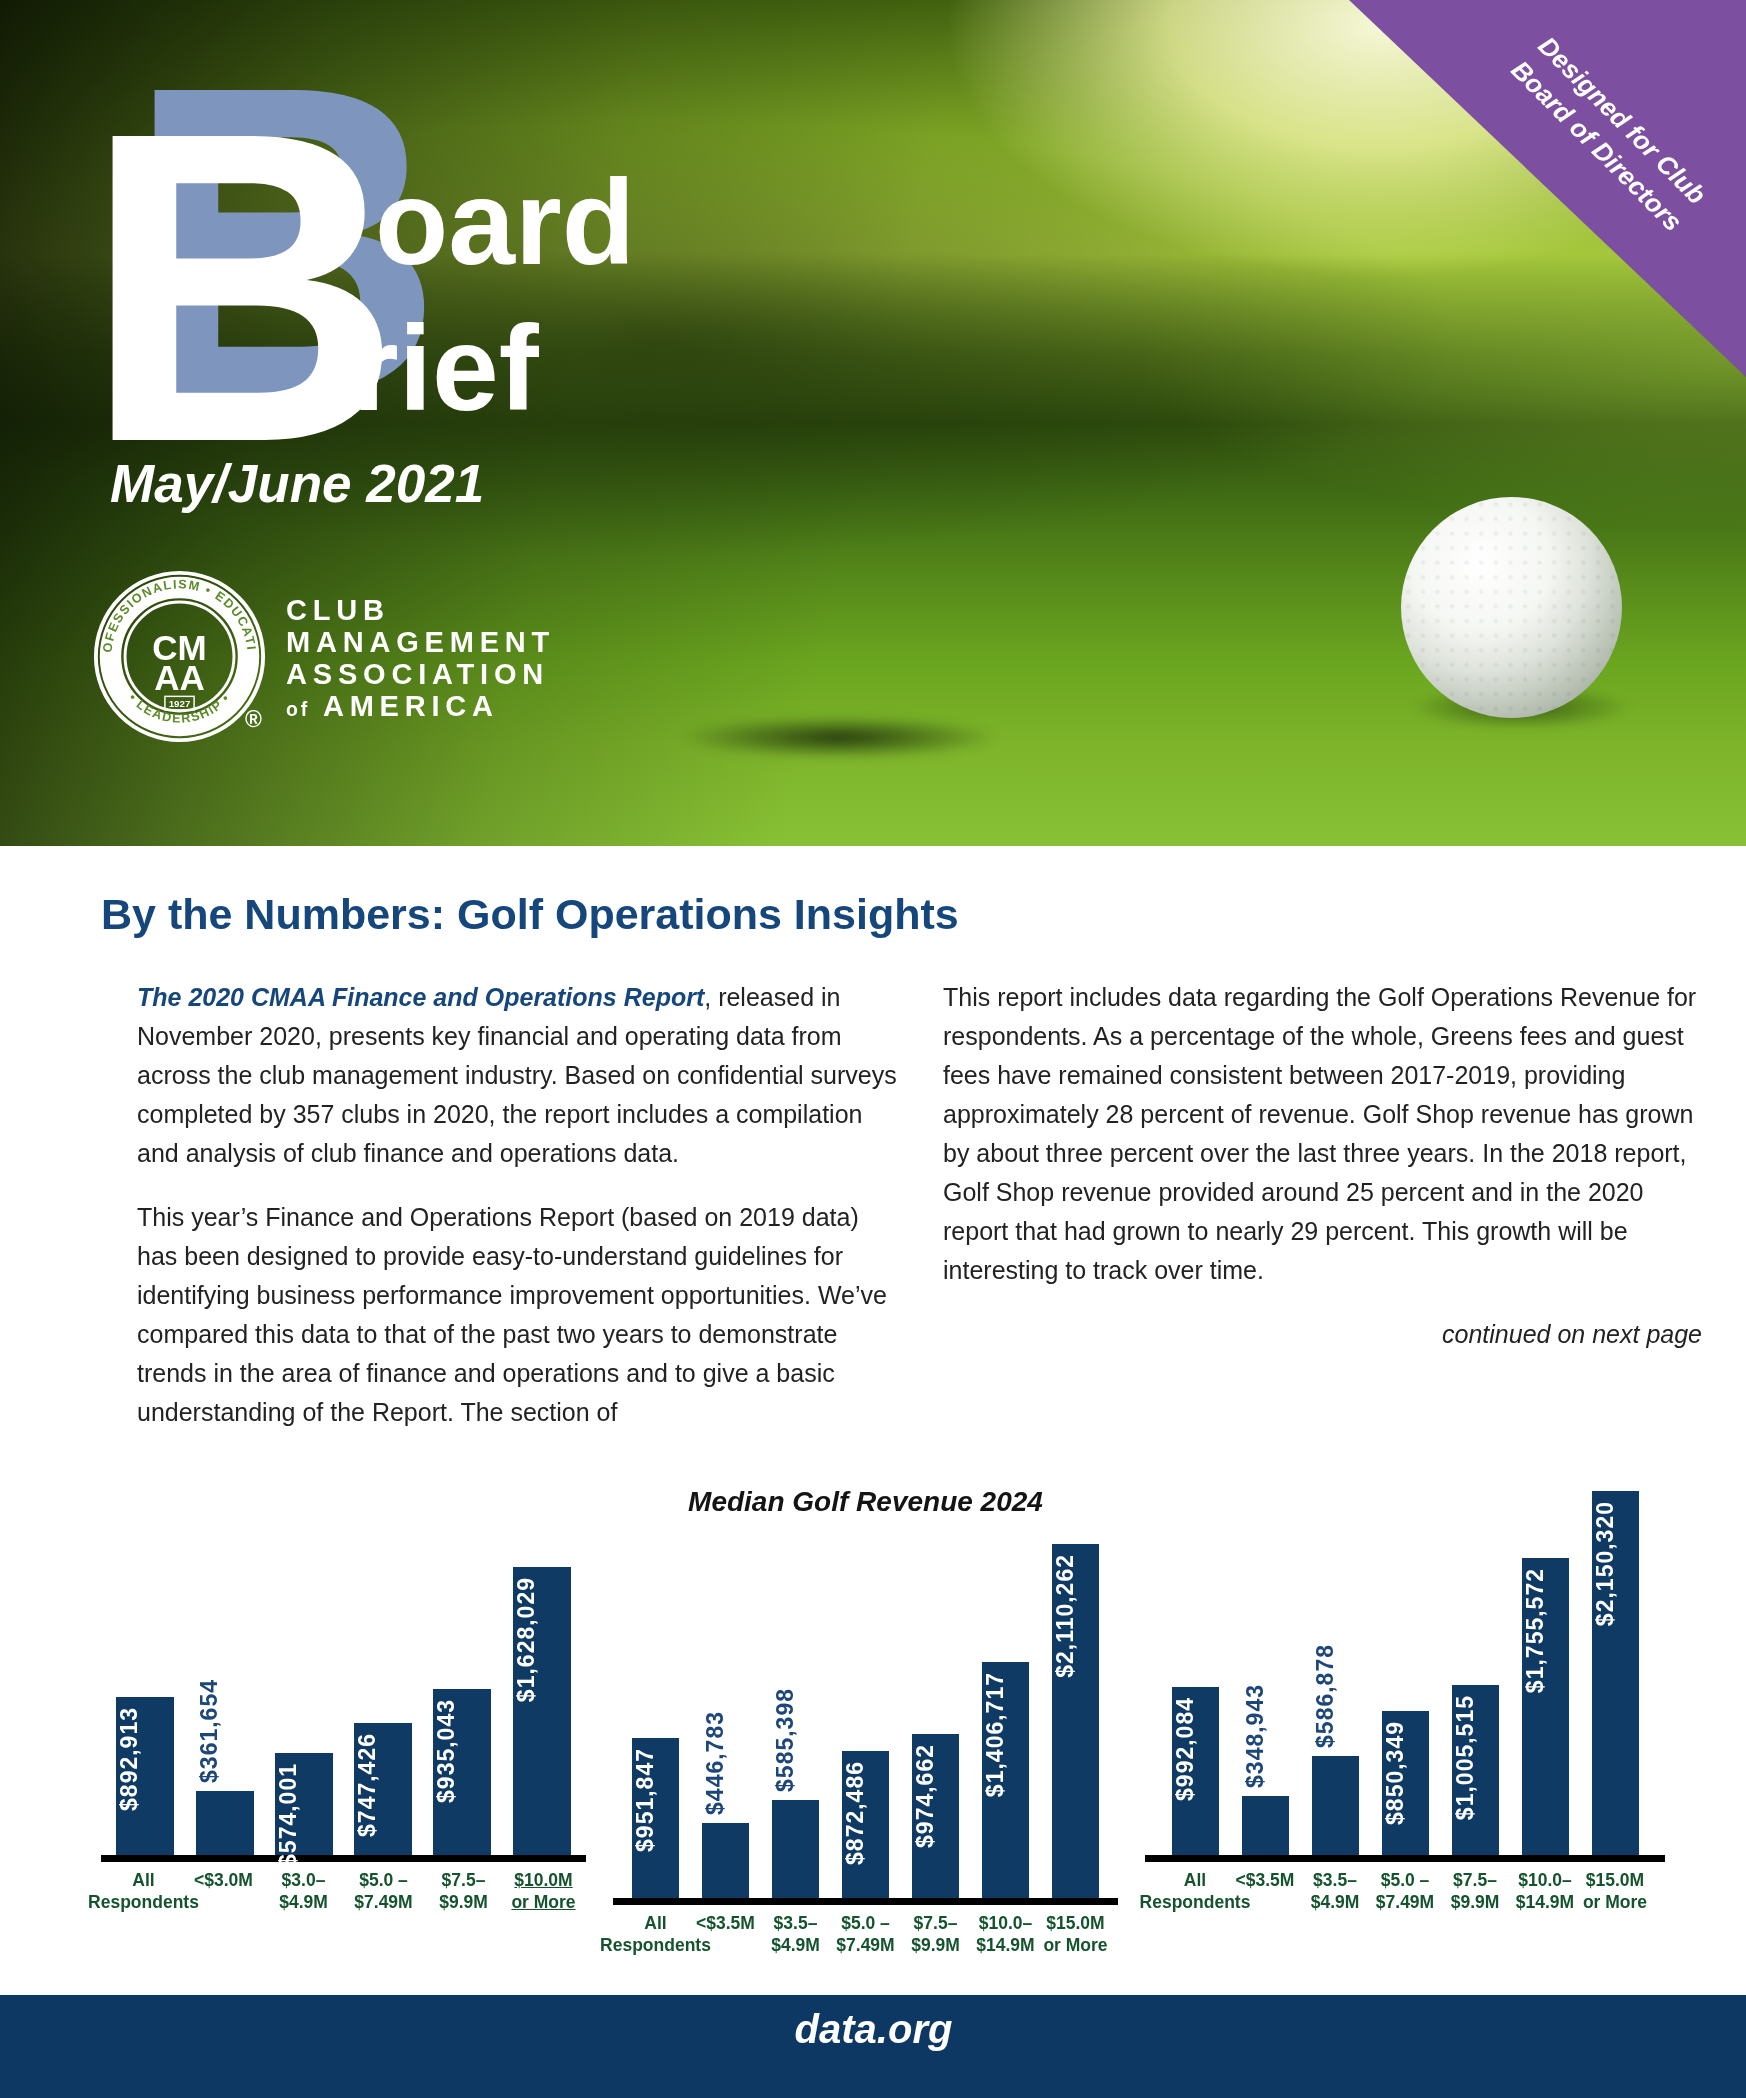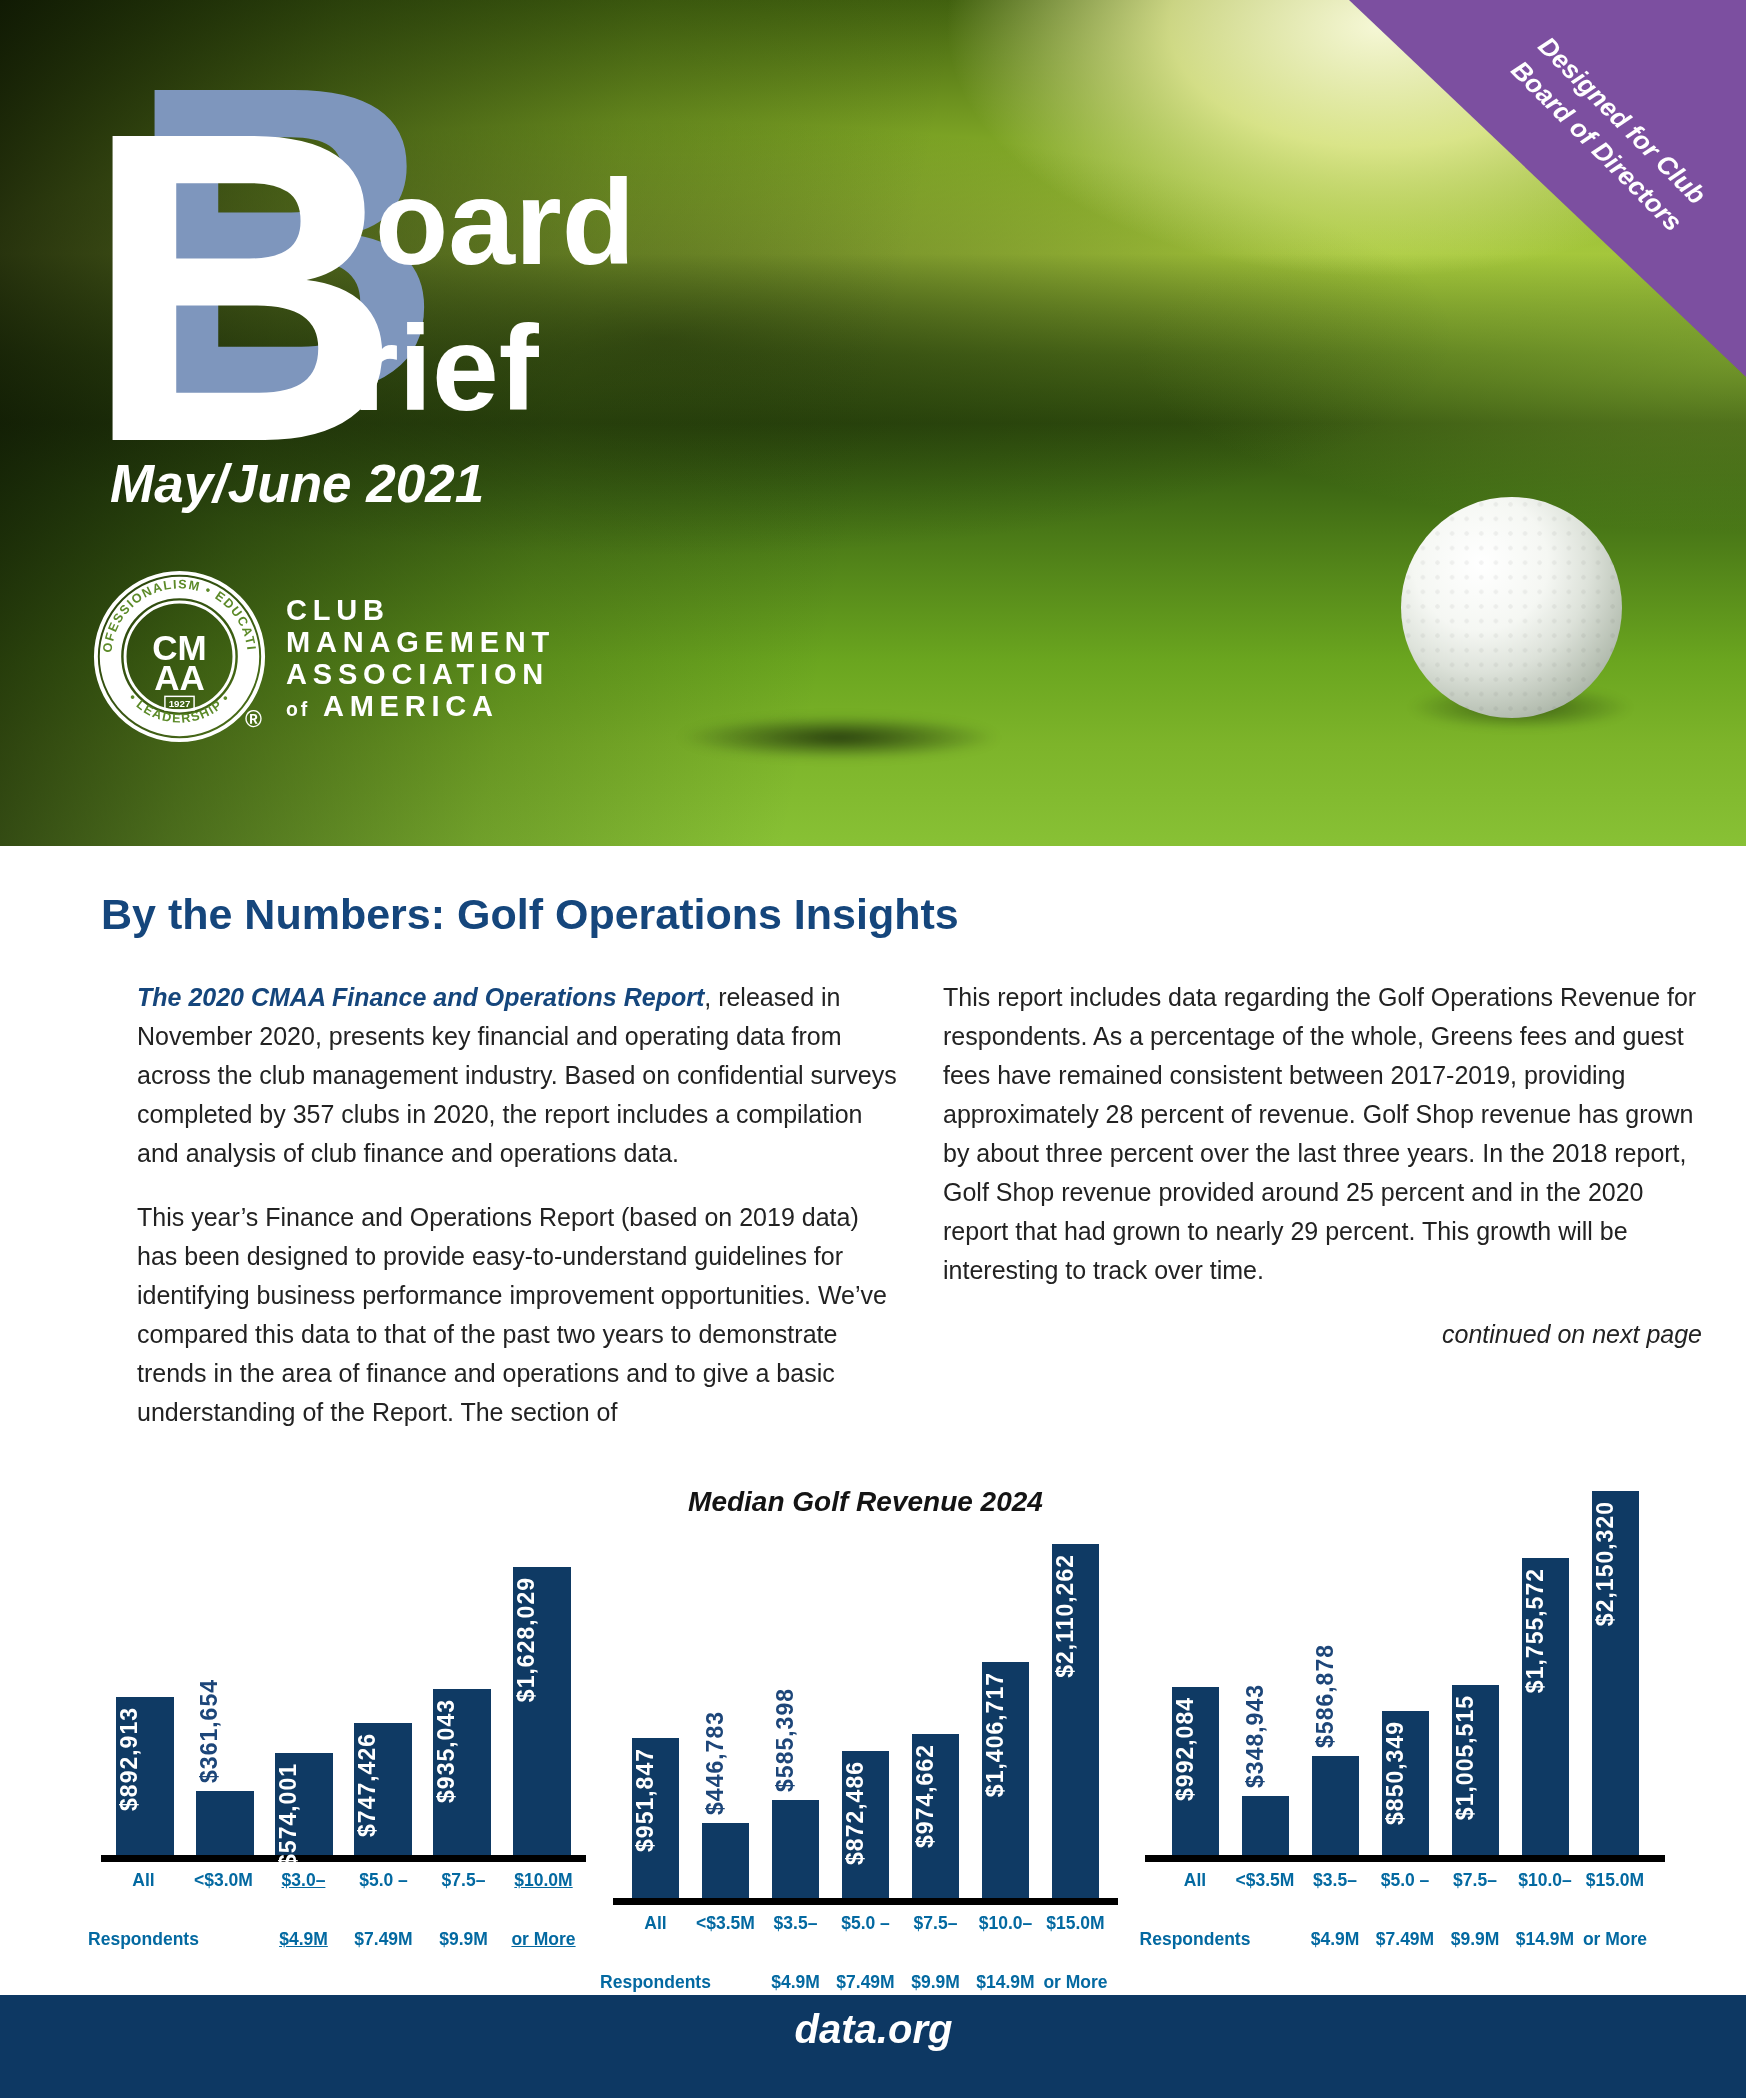--- a/index.html
+++ b/index.html
@@ -66,21 +66,21 @@
   .bars{height:369px;display:flex;align-items:flex-end;justify-content:center;}
   .bar{position:relative;background:#0f3a64;}
   .val{position:absolute;left:0;right:0;margin-left:auto;margin-right:auto;
     writing-mode:vertical-rl;transform:rotate(180deg);
     font-weight:bold;font-size:23px;letter-spacing:1px;white-space:nowrap;}
   .val.inside{top:9.7px;color:#ffffff;}
   .val.above{bottom:calc(100% + 7.8px);color:#1d4679;}
   .axis{height:6.8px;background:#000000;}
   .xlabels{display:flex;justify-content:center;margin-top:6.8px;}
   .xlab{display:flex;flex-direction:column;align-items:center;font-weight:bold;font-size:17.5px;
-    line-height:22px;color:#0369a1;text-align:center;gap:37px;}
+    line-height:22px;color:#14532d;text-align:center;}
   .xlab div{white-space:nowrap;}
 
   
   .footer{position:absolute;left:0;top:1995px;width:1747px;height:104px;background:#0d3863;
     text-align:center;box-sizing:border-box;padding-top:11.6px;}
   .footer span{color:#ffffff;font-weight:bold;font-style:italic;font-size:40px;}
 </style>
 </head>
 <body>
 
@@ -170,21 +170,21 @@
         </div>
       <div class="axis"></div>
       <div class="xlabels">
           <div class="xlab" style="width: 80px;">
             <div>All</div>
             <div>Respondents</div>
           </div>
           <div class="xlab" style="width: 80px;">
             <div>&lt;$3.0M</div>
           </div>
-          <div class="xlab" style="width: 80px; text-decoration: underline;">
+          <div class="xlab" style="width: 80px;">
             <div>$3.0–</div>
             <div>$4.9M</div>
           </div>
           <div class="xlab" style="width: 80px;">
             <div>$5.0 –</div>
             <div>$7.49M</div>
           </div>
           <div class="xlab" style="width: 80px;">
             <div>$7.5–</div>
             <div>$9.9M</div>

